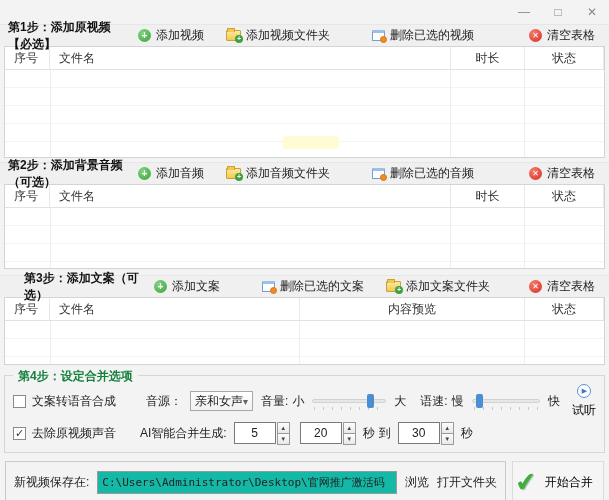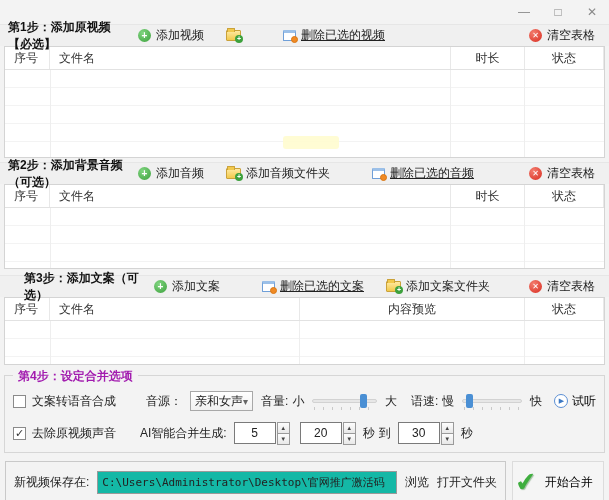--- a/index.html
+++ b/index.html
@@ -13,21 +13,21 @@
   .winctl span { width:34px; text-align:center; color:#8a8a8a; font-size:12px; cursor:default; }
 
   
   .toolbar { height:22px; display:flex; align-items:center; background:#f0f0f0;
              border-top:1px solid #e6e6e6; padding:0 8px; }
   .step-label { font-weight:bold; color:#111; width:124px; flex:none; }
   .tool-btn { display:inline-flex; align-items:center; gap:5px; background:transparent; border:none;
               font:inherit; color:#222; cursor:pointer; padding:0; white-space:nowrap; }
   .btn-add { margin-left:6px; }
   .btn-folder { margin-left:22px; }
-  .btn-del { margin-left:42px;text-decoration:underline; }
+  .btn-del { margin-left:42px; }
   .btn-clear { margin-left:auto; margin-right:6px; }
 
   
   .ic-add { width:13px; height:13px; border-radius:50%; background:radial-gradient(circle at 35% 30%, #7fd47f, #3da13d);
             color:#fff; font-size:10px; font-weight:bold; line-height:13px; text-align:center; display:inline-block; }
   .ic-folder { width:15px; height:11px; background:linear-gradient(#ffe9a0,#f2c94c); border:1px solid #caa23a;
                border-radius:1px; position:relative; display:inline-block; }
   .ic-folder::before { content:""; position:absolute; top:-3px; left:0; width:6px; height:3px;
                        background:#f2c94c; border:1px solid #caa23a; border-bottom:none; border-radius:1px 1px 0 0; }
   .ic-folder .badge { position:absolute; right:-3px; bottom:-3px; width:8px; height:8px; border-radius:50%;
@@ -53,40 +53,40 @@
               background:repeating-linear-gradient(to bottom,#ffffff 0 17px,#f3f3f3 17px 18px); }
   .h87 { height:87px; } .h60 { height:60px; } .h43 { height:43px; }
   .vline { position:absolute; top:0; bottom:0; width:1px; background:#eeeeee; }
   .vA1 { left:45px; } .vA2 { right:153px; } .vA3 { right:79px; }
   .vB1 { left:45px; } .vB2 { right:304px; } .vB3 { right:79px; }
   .watermark { position:absolute; left:278px; top:66px; width:56px; height:13px;
                background:rgba(255,252,205,0.85); border-radius:3px; }
 
   
   .groupbox { margin:10px 4px 0; border:1px solid #d6d6d6; position:relative; padding:14px 8px 8px; }
-  .group-title { position:absolute; top:-8px; left:8px; background:#f3f3f3; padding:0 5px; font-weight:bold; color:#a21caf; }
+  .group-title { position:absolute; top:-8px; left:8px; background:#f3f3f3; padding:0 5px; font-weight:bold; color:#15803d; }
   .opt-row { display:flex; align-items:center; height:22px; white-space:nowrap; }
   .opt-row + .opt-row { margin-top:10px; }
   .cb { width:13px; height:13px; background:#fff; border:1px solid #8a8a8a; display:inline-flex;
         align-items:center; justify-content:center; font-size:11px; font-weight:bold; color:#333;
         flex:none; margin-right:4px; line-height:1; }
   .lab { margin:0 2px; }
   .select { width:66px; height:20px; background:linear-gradient(#ffffff,#f1f1f1); border:1px solid #a8a8a8;
             display:inline-flex; align-items:center; justify-content:space-between; padding:8px 4px; margin:0 6px; }
   .select .sel-arrow { font-style:normal; color:#666; font-size:10px; }
   .slider { position:relative; height:14px; display:inline-block; margin:0 6px; }
   .sl-vol { width:106px; } .sl-spd { width:98px; }
   .slider .track { position:absolute; left:0; right:0; top:5px; height:4px; background:#e7e7e7;
                    border:1px solid #d2d2d2; border-radius:2px; }
   .slider .ticks { position:absolute; left:2px; right:2px; bottom:-2px; height:3px;
                    background:repeating-linear-gradient(to right,#c9c9c9 0 1px,transparent 1px 9px); }
   .slider .thumb { position:absolute; top:0; width:7px; height:14px; background:#4a8fd4;
                    border-radius:2px; transform:translateX(-3px); }
   .play-btn { display:inline-flex; align-items:center; gap:4px; background:transparent; border:none;
-              font:inherit; cursor:pointer; margin-left:10px; }
+              font:inherit; cursor:pointer; margin-left:10px;flex-direction:column; }
   .ic-play { width:14px; height:14px; border-radius:50%; border:1px solid #5b8fd4; color:#3b78c4;
              font-size:7px; display:inline-flex; align-items:center; justify-content:center;
              background:#fff; font-style:normal; padding-left:1px; }
   .spin { display:inline-flex; height:22px; margin:0 5px; }
   .spin-val { width:42px; background:#fff; border:1px solid #7a7a7a; display:inline-flex;
               align-items:center; justify-content:center; }
   .spin-arrows { width:13px; display:inline-flex; flex-direction:column; margin-left:1px; }
   .spin-arrows i { flex:1; font-style:normal; font-size:6px; line-height:10px; text-align:center;
                    color:#444; background:linear-gradient(#fdfdfd,#e8e8e8); border:1px solid #9a9a9a; }
   .spin-arrows i + i { border-top:none; }
@@ -118,20 +118,21 @@
   <div class="toolbar">
     <span class="step-label">第1步：添加原视频【必选】</span>
     <button class="tool-btn btn-add">
       <span class="ic-add">+</span>
       <span>添加视频</span>
     </button>
     <button class="tool-btn btn-folder">
       <span class="ic-folder">
           <i class="badge">+</i>
         </span>
+      <span>添加视频文件夹</span>
     </button>
     <button class="tool-btn btn-del">
       <span class="ic-del">
           <i class="dot"></i>
         </span>
       <span>删除已选的视频</span>
     </button>
     <button class="tool-btn btn-clear">
       <span class="ic-clear">✕</span>
       <span>清空表格</span>

